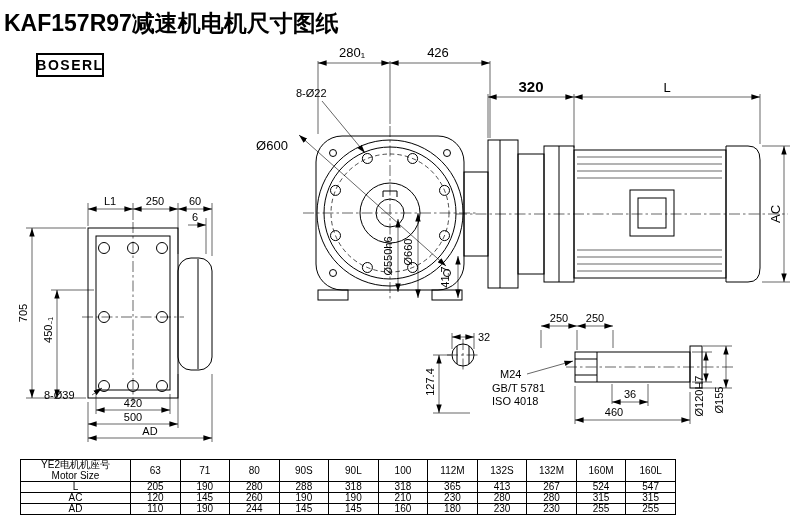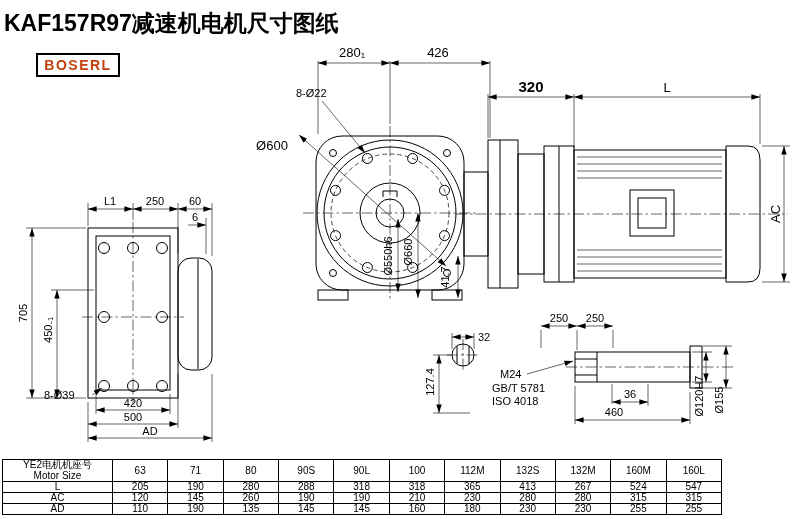--- a/index.html
+++ b/index.html
@@ -7,38 +7,38 @@
   body {
     width: 800px; height: 519px; position: relative;
     background: #ffffff; overflow: hidden;
     font-family: "Liberation Sans", sans-serif; color: #000;
   }
   .title {
     position: absolute; left: 4px; top: 2px;
     font-size: 23px; font-weight: bold; white-space: nowrap; margin-top: 6px;
   }
   .logo {
-    position: absolute; left: 36px; top: 53px; width: 84px; height: 24px;
-    border: 2px solid #000; color: #c2410c; font-weight: bold; font-size: 14px;
+    position: absolute; left: 36px; top: 53px; width: 68px; height: 24px;
+    border: 2px solid #000; color: #000000; font-weight: bold; font-size: 14px;
     display: flex; align-items: center; justify-content: center; letter-spacing: 1.5px;
   }
   #dwg { position: absolute; left: 0; top: 0; }
   #dwg line, #dwg rect, #dwg circle, #dwg path, #dwg polyline {
     stroke: #000; stroke-width: 1; fill: none;
   }
   #dwg .thin { stroke-width: 0.6; }
   #dwg .cl { stroke-width: 0.6; stroke-dasharray: 11 3 2.5 3; }
   #dwg .dash { stroke-width: 0.7; stroke-dasharray: 4.5 3; }
   #dwg text { stroke: none; fill: #000; font-family: "Liberation Sans", sans-serif; font-size: 11px; }
   #dwg text.mid { text-anchor: middle; }
   #dwg text.big { font-size: 13px; }
   #dwg text.bold { font-size: 15px; font-weight: bold; }
   #dwg .arrfill { fill: #000; stroke: none; }
   #size-table {
-    position: absolute; left: 2px; top: 459px; width: 720px;
+    position: absolute; left: 20px; top: 459px; width: 656px;
     border-collapse: collapse; table-layout: fixed; font-size: 10px;
   }
   #size-table th, #size-table td {
     border: 1px solid #000; text-align: center; padding: 0;
     font-weight: normal; height: 10px; line-height: 10px;
   }
   #size-table col.c0 { width: 110px; }
   #size-table tr.hrow th { height: 21px; }
   #size-table th.corner div { line-height: 10.5px; }
 </style>
@@ -321,21 +321,21 @@
     <td>230</td>
     <td>280</td>
     <td>280</td>
     <td>315</td>
     <td>315</td>
   </tr>
   <tr>
     <th>AD</th>
     <td>110</td>
     <td>190</td>
-    <td>135</td>
+    <td>244</td>
     <td>145</td>
     <td>145</td>
     <td>160</td>
     <td>180</td>
     <td>230</td>
     <td>230</td>
     <td>255</td>
     <td>255</td>
   </tr>
 </tbody>

